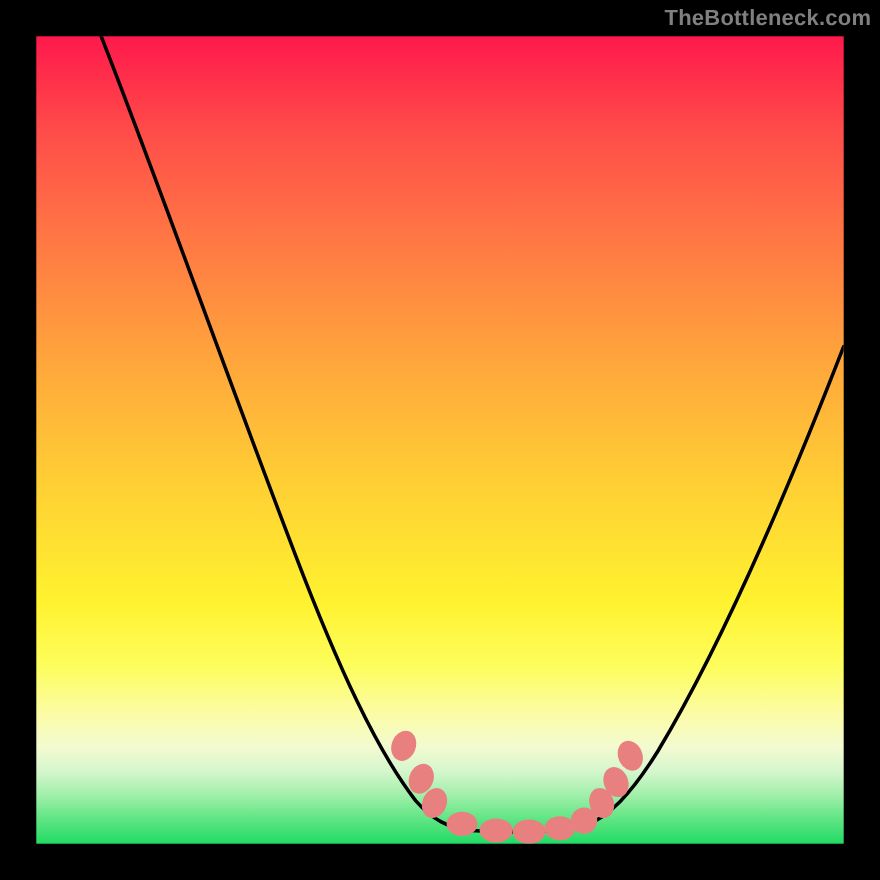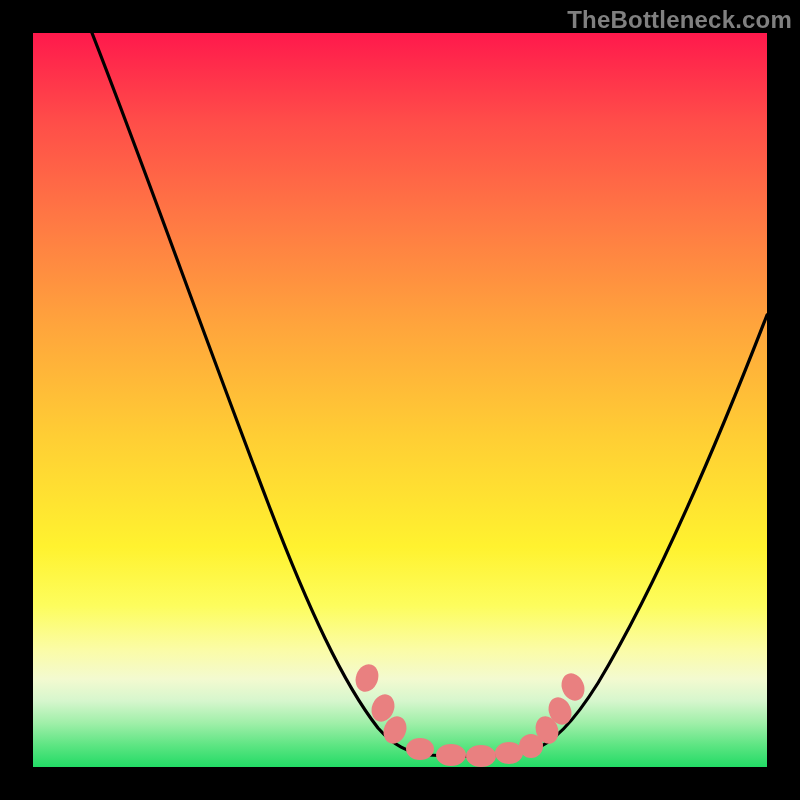--- a/index.html
+++ b/index.html
@@ -47,21 +47,21 @@
     top: 33px;
     left: 33px;
     width: 734px;
     height: 734px;
   }
   .watermark {
     position: absolute;
     top: 6px;
     right: 8px;
     color: #808080;
-    font-size: 24px;
+    font-size: 20px;
     font-weight: 600;
     letter-spacing: 0.2px;
   }
 </style>
 </head>
 <body>
 
 <div class="frame">
 
   <div class="plot-area"></div>

